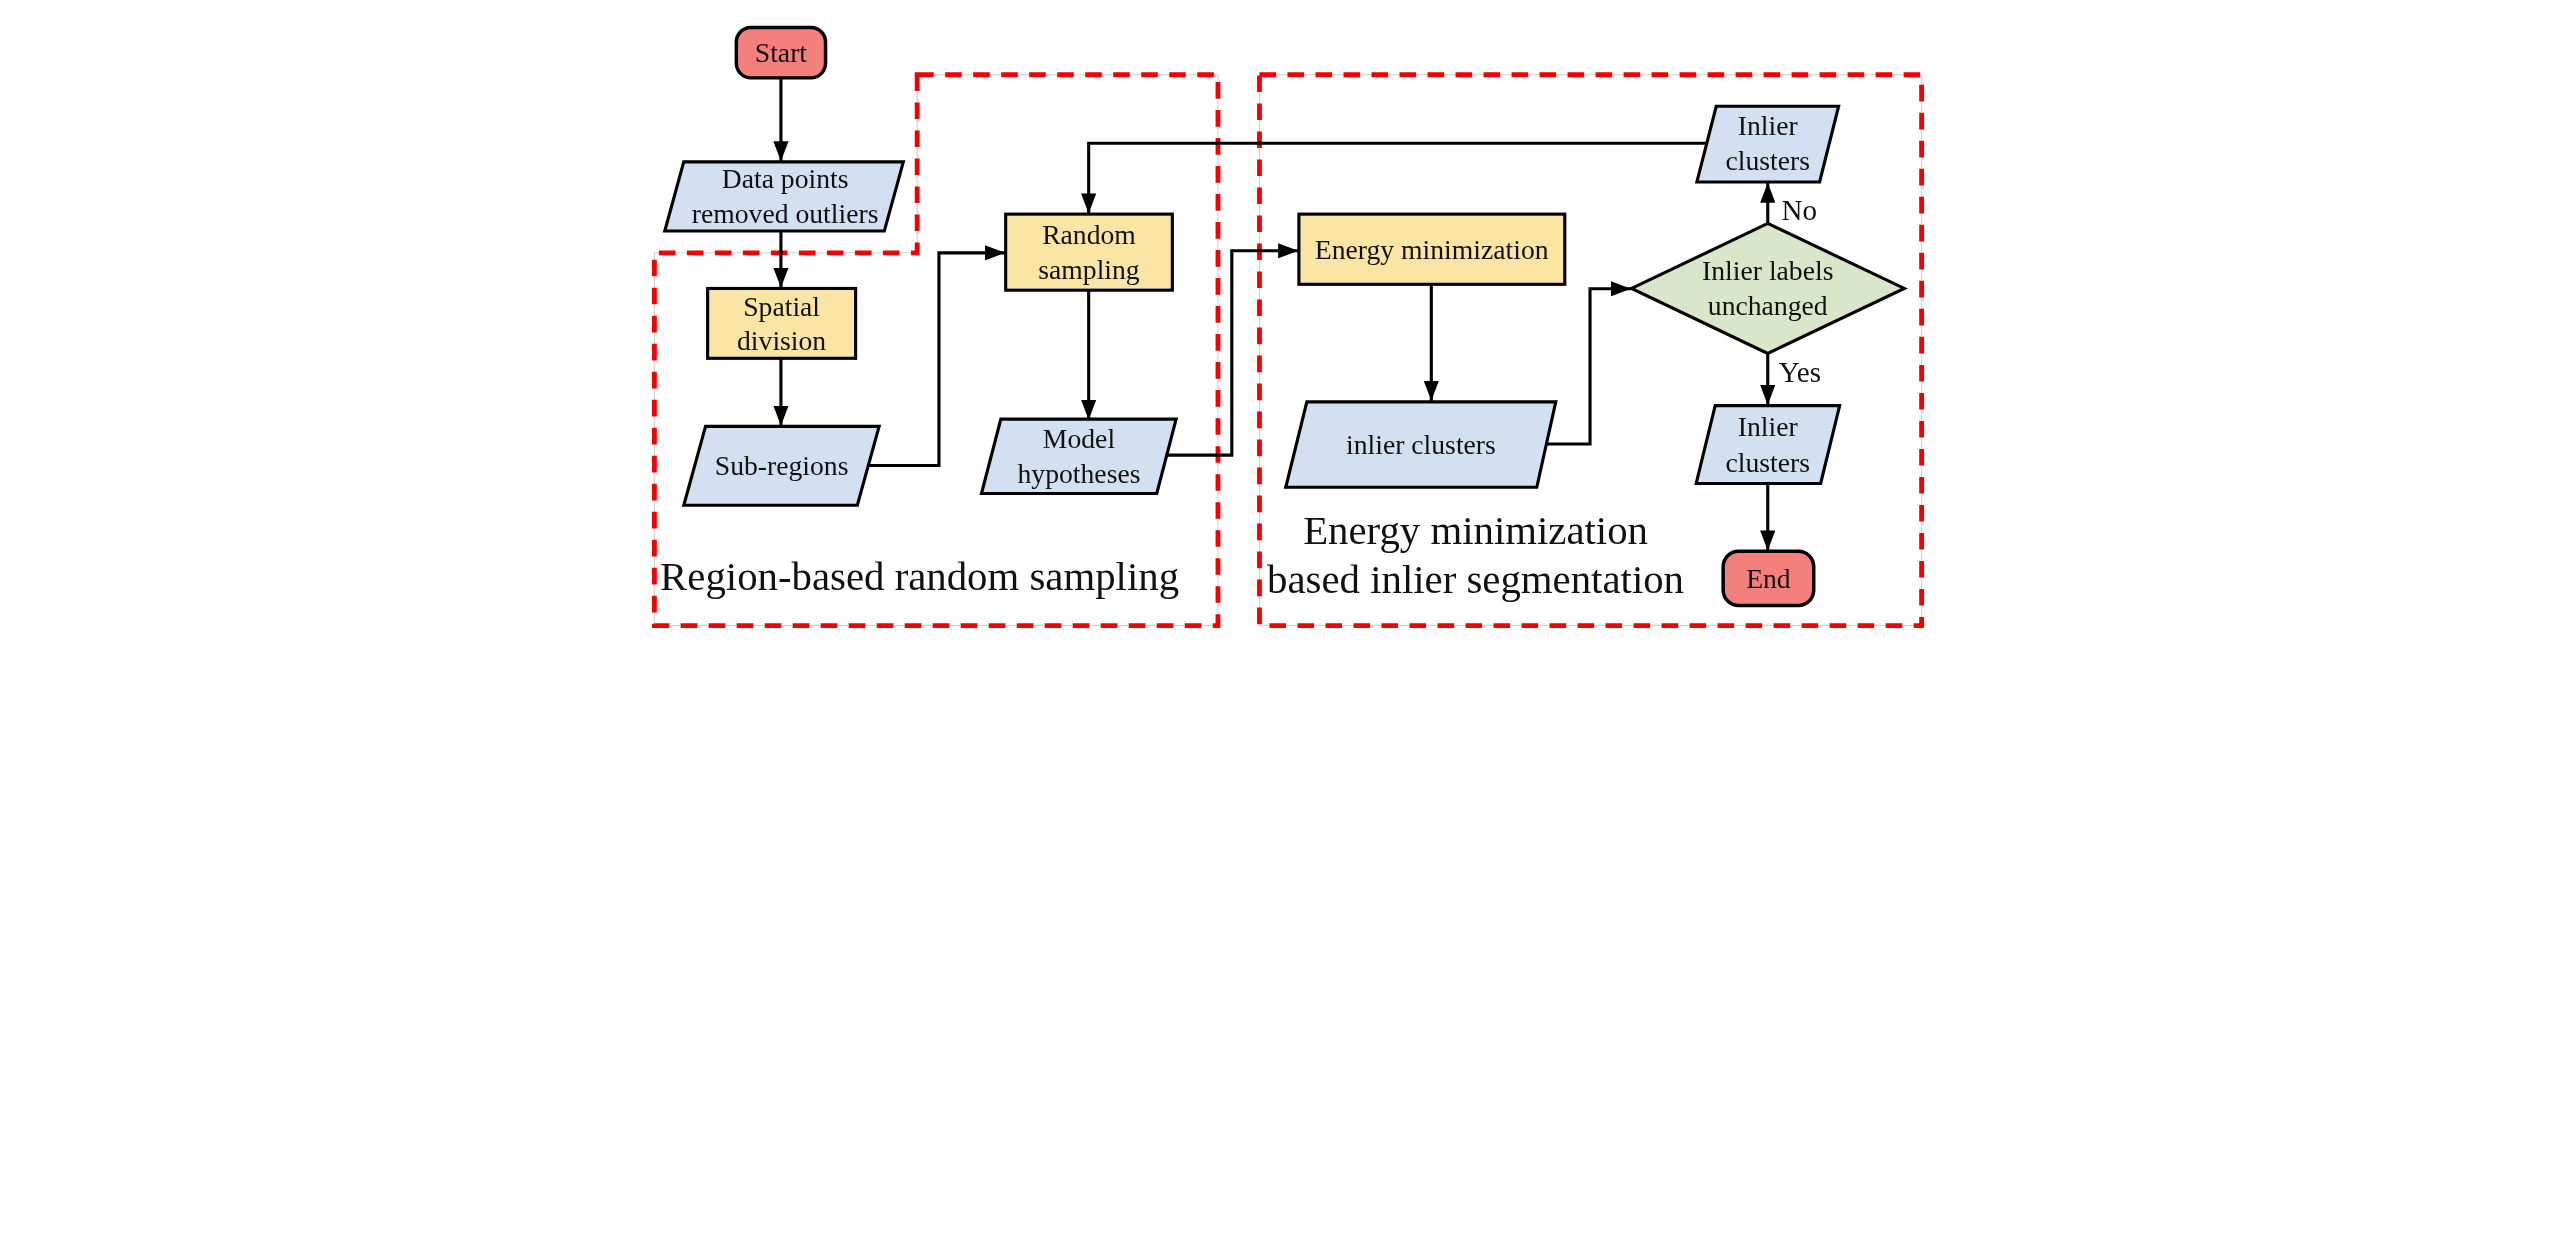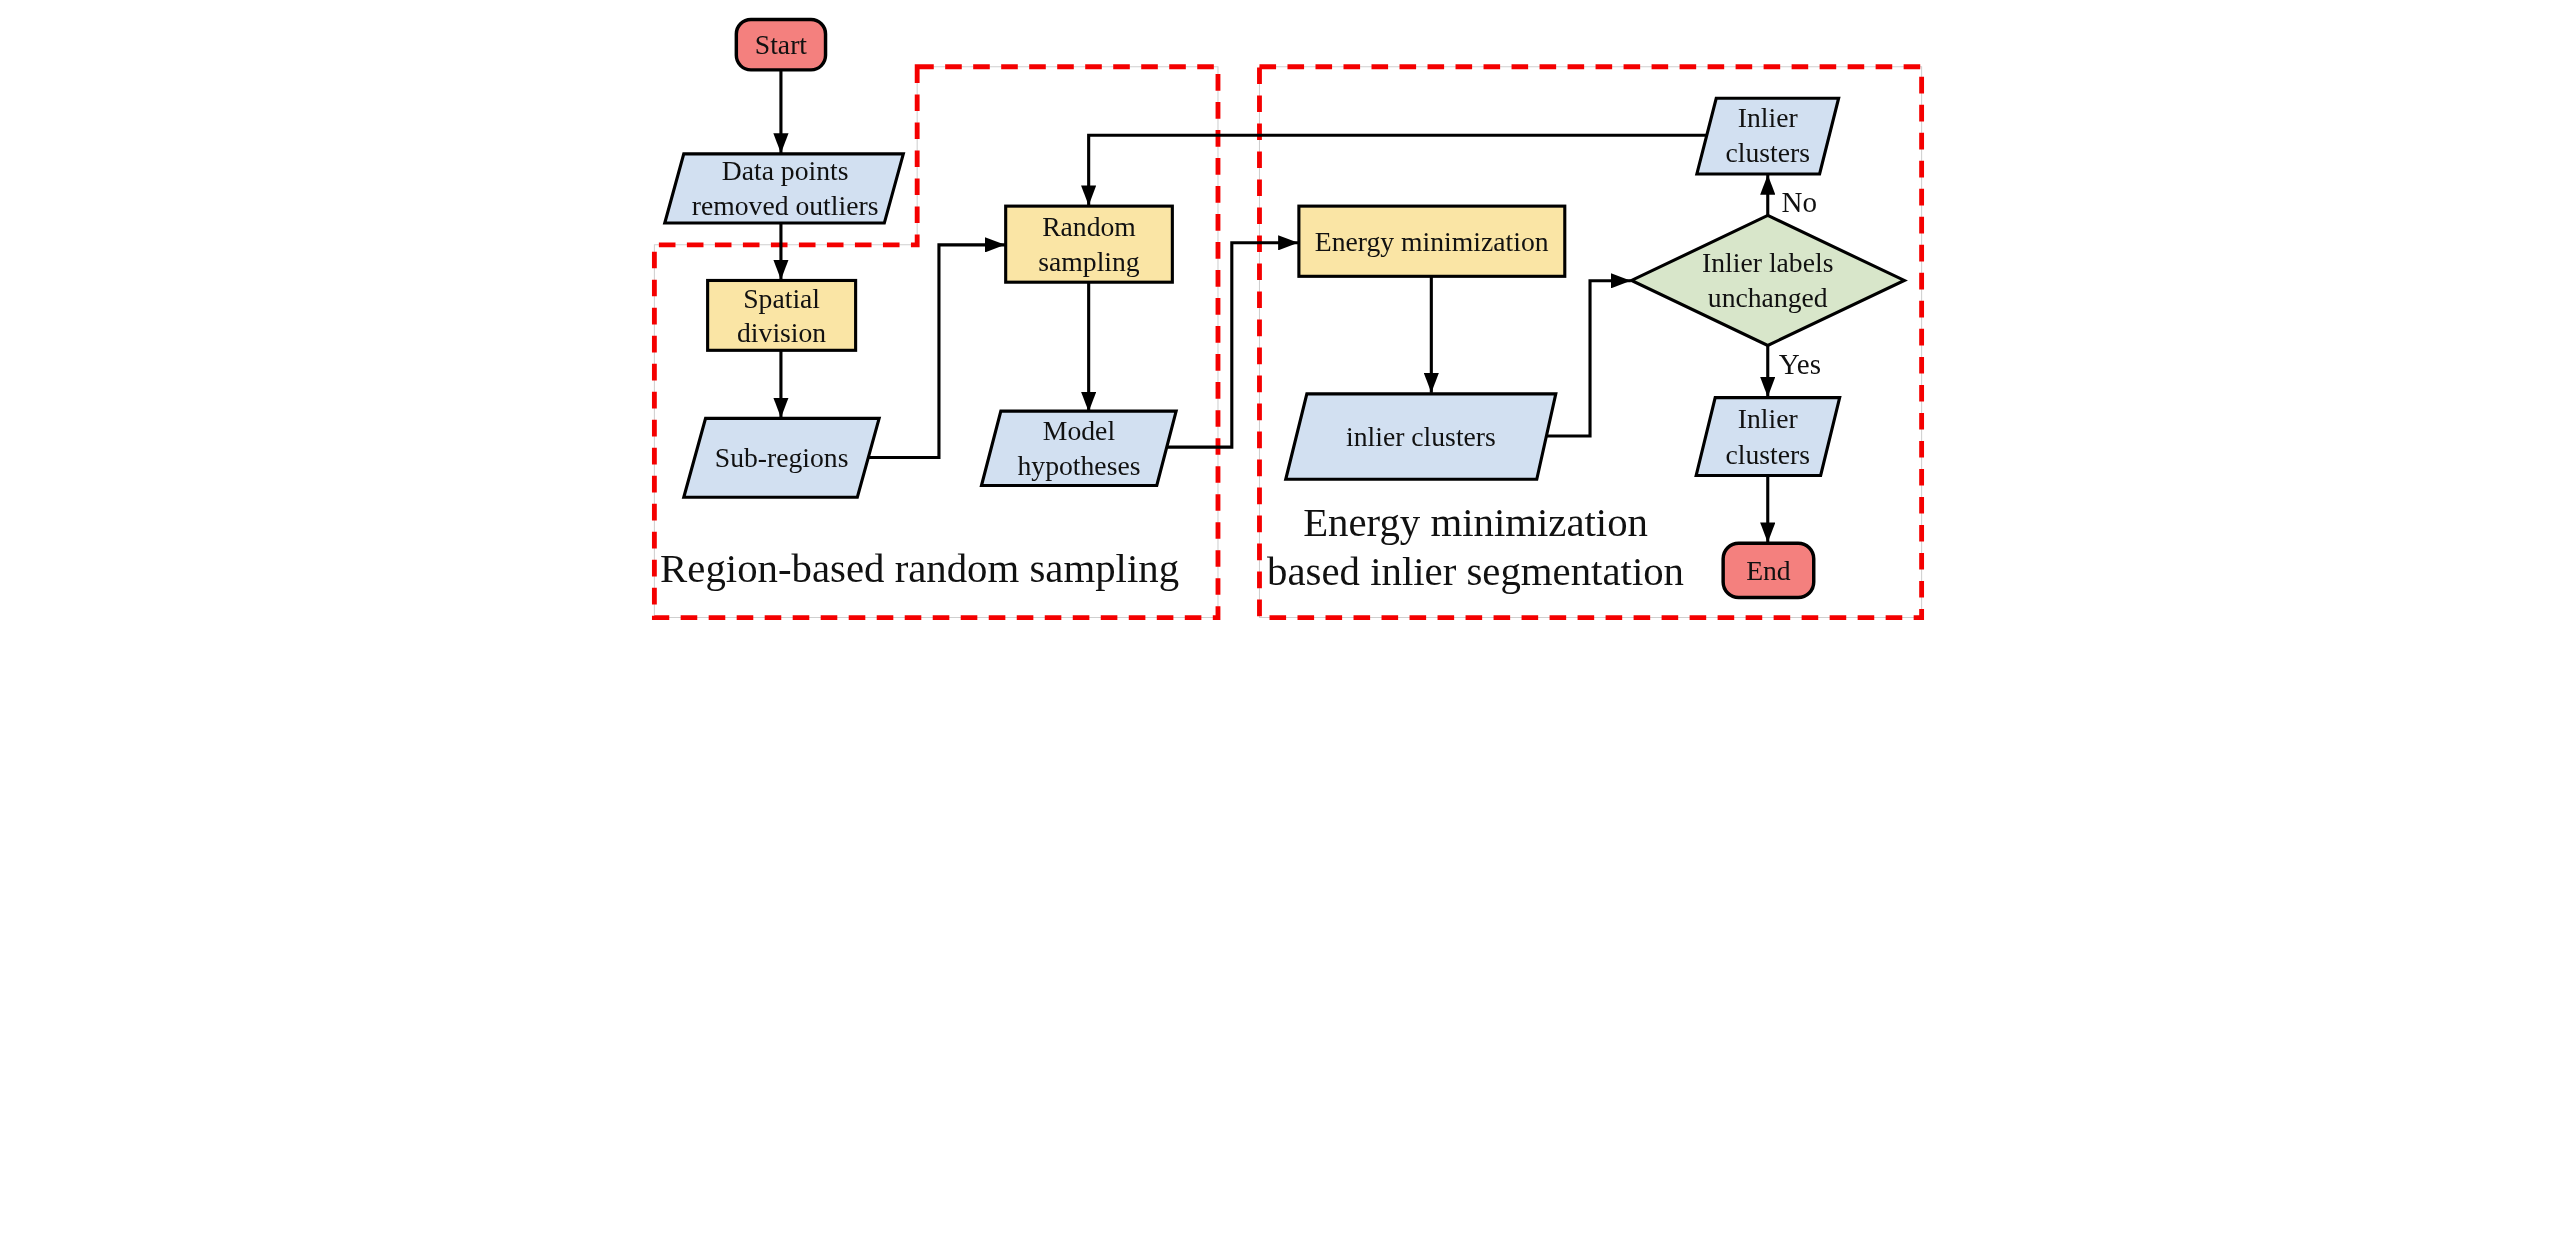--- a/index.html
+++ b/index.html
@@ -3,21 +3,21 @@
 <meta charset="utf-8">
 <style>
   html, body {
     margin: 0;
     padding: 0;
     background: #ffffff;
   }
   .stage {
     width: 100%;
     max-width: 1288px;
-    margin: 8px auto;
+    margin: 16px auto;
   }
   svg {
     display: block;
     width: 100%;
     height: auto;
   }
   .node-shape { stroke: #000000; stroke-width: 9; }
   .terminal   { stroke-width: 10; }
   .connector  { fill: none; stroke: #000000; stroke-width: 9; }
   .hairline   { fill: none; stroke: #cfcfcf; stroke-width: 3; }

